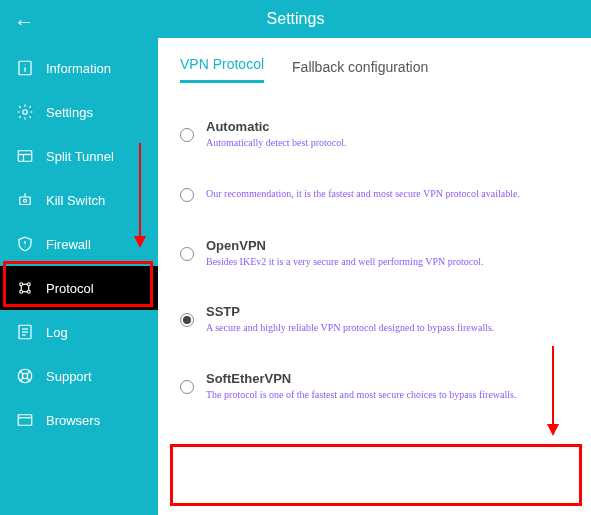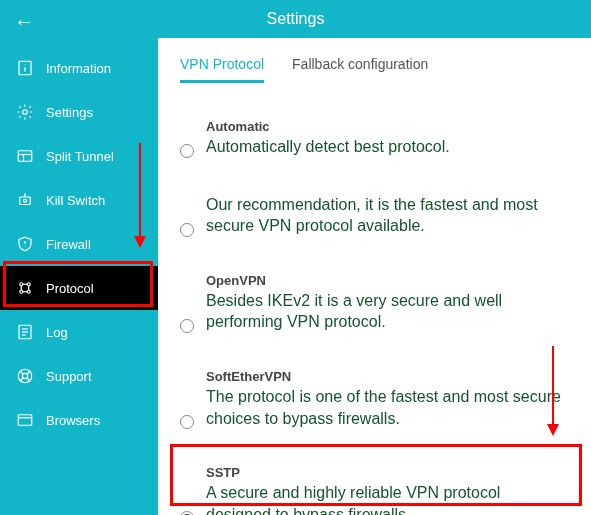--- a/index.html
+++ b/index.html
@@ -7,29 +7,29 @@
     .header { background: #13b6c8; height: 38px; display: flex; align-items: center; position: relative; }
     .back-btn { position: absolute; left: 14px; color: #fff; font-size: 20px; cursor: pointer; }
     .header-title { width: 100%; text-align: center; color: #fff; font-size: 16px; font-weight: 400; }
     .container { display: flex; height: calc(515px - 38px); }
     .sidebar { width: 158px; background: #13b6c8; color: #fff; display: flex; flex-direction: column; padding-top: 8px; position: relative; }
     .sidebar-item { display: flex; align-items: center; height: 44px; padding: 0 12px 0 16px; font-size: 13px; cursor: pointer; gap: 12px; }
     .sidebar-item.active { background: #000000; }
     .sidebar-icon { width: 18px; height: 18px; display: inline-flex; align-items: center; justify-content: center; flex-shrink: 0; }
     .sidebar-icon svg { width: 18px; height: 18px; stroke: #fff; fill: none; stroke-width: 1.6; }
     .main { flex: 1; background: #fff; padding: 18px 22px 10px 22px; overflow-y: auto; }
-    .tabs { display: flex; gap: 28px; border-bottom: 0; margin-bottom: 24px; }
+    .tabs { display: flex; gap: 28px; border-bottom: 0; margin-bottom: 24px; align-items: flex-end; }
     .tab { padding: 0 0 8px 0; font-size: 14px; color: #555; cursor: pointer; }
     .tab.active { color: #13b6c8; border-bottom: 3px solid #13b6c8; }
-    .option { display: flex; align-items: flex-end; margin-bottom: 26px; margin-top: 36px; }
+    .option { display: flex; align-items: center; margin-bottom: 26px; margin-top: 36px; }
     .radio { width: 14px; height: 14px; border: 1.5px solid #888; border-radius: 50%; margin-right: 12px; margin-top: 2px; flex-shrink: 0; position: relative; cursor: pointer; }
     .radio.checked::after { content: ""; position: absolute; width: 8px; height: 8px; background: #444; border-radius: 50%; top: 50%; left: 50%; transform: translate(-50%, -50%); }
     .option-body { flex: 1; }
     .option-title { font-weight: 700; color: #444; font-size: 13px; margin-bottom: 2px; }
-    .option-desc { color: #14532d; font-size: 16px; line-height: 1.35; }
+    .option-desc { color: #8b5cf6; font-size: 10px; line-height: 1.35; font-family: Liberation Serif, serif; }
     
     .anno-box { position: absolute; border: 3px solid #ff0000; pointer-events: none; }
     .anno-arrow { position: absolute; pointer-events: none; }
     .anno-arrow .line { position: absolute; background: #ff0000; }
     .anno-arrow .head { position: absolute; width: 0; height: 0; }
   </style>
 </head>
 <body>
 
 <div class="header">
@@ -160,33 +160,33 @@
     </div>
 
     <div class="option">
       <span class="radio"></span>
       <div class="option-body">
         <div class="option-title">OpenVPN</div>
         <div class="option-desc">Besides IKEv2 it is a very secure and well performing VPN protocol.</div>
       </div>
     </div>
 
+    <div class="option" style="margin-bottom:10px;">
+      <span class="radio checked"></span>
+      <div class="option-body">
+        <div class="option-title">SSTP</div>
+        <div class="option-desc">A secure and highly reliable VPN protocol designed to bypass firewalls.</div>
+      </div>
+    </div>
+
     <div class="option">
       <span class="radio"></span>
       <div class="option-body">
         <div class="option-title">SoftEtherVPN</div>
         <div class="option-desc">The protocol is one of the fastest and most secure choices to bypass firewalls.</div>
-      </div>
-    </div>
-
-    <div class="option" style="margin-bottom:10px;">
-      <span class="radio checked"></span>
-      <div class="option-body">
-        <div class="option-title">SSTP</div>
-        <div class="option-desc">A secure and highly reliable VPN protocol designed to bypass firewalls.</div>
       </div>
     </div>
   </div>
 </div>
 
 <div class="anno-box" style="left:3px; top:261px; width:150px; height:46px;"></div>
 <div class="anno-box" style="left:170px; top:444px; width:412px; height:62px;"></div>
 <div class="anno-arrow" style="left:134px; top:143px; width:12px; height:105px;">
   <div class="line" style="left:5px; top:0; width:2px; height:95px;"></div>
   <div class="head" style="left:0; top:93px; border-left:6px solid transparent; border-right:6px solid transparent; border-top:12px solid #ff0000;"></div>

